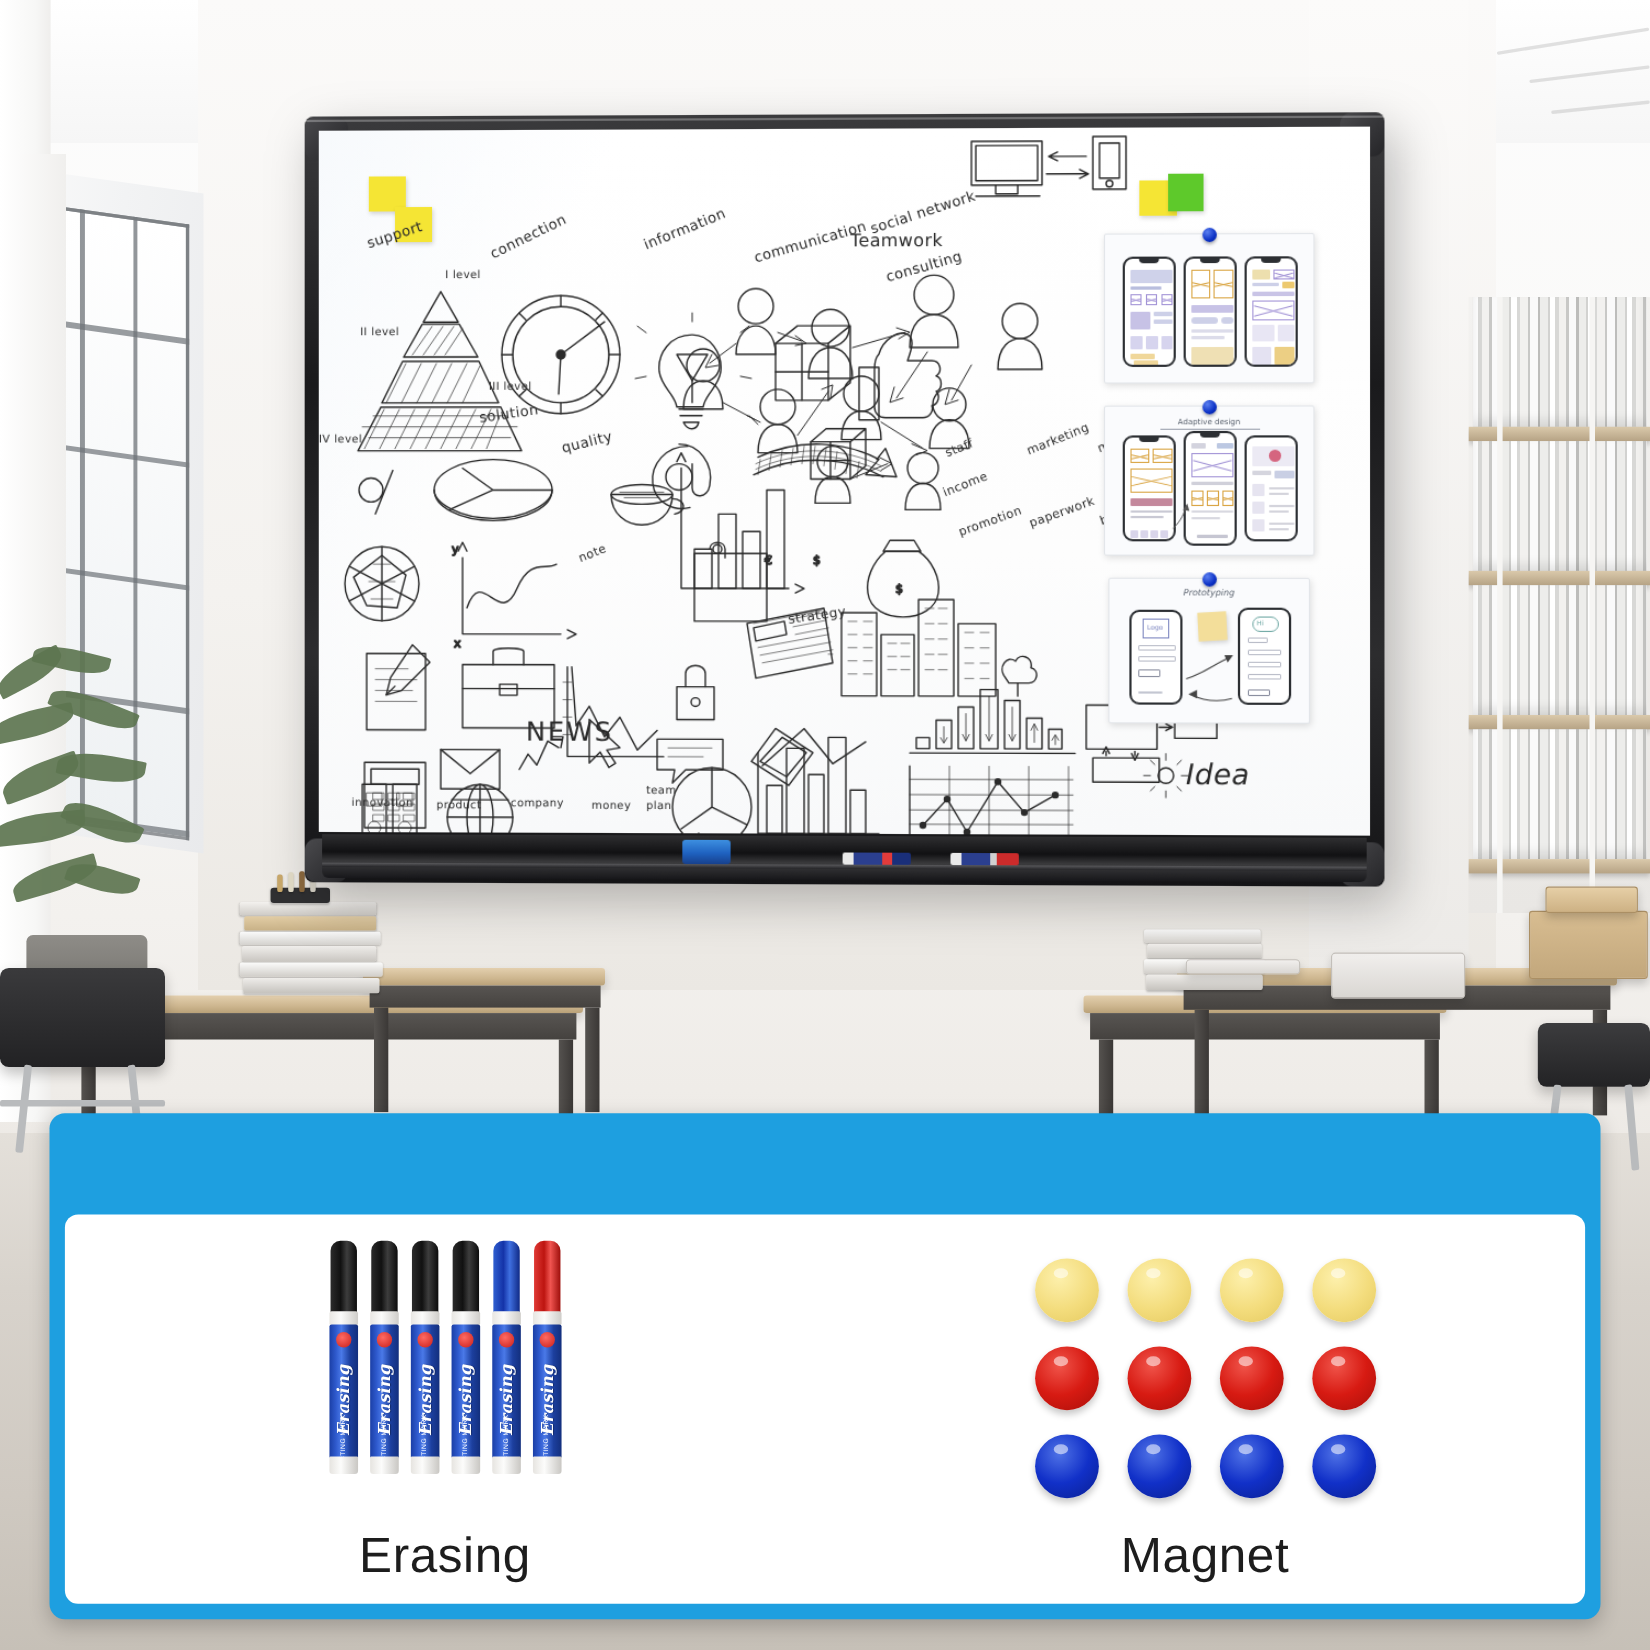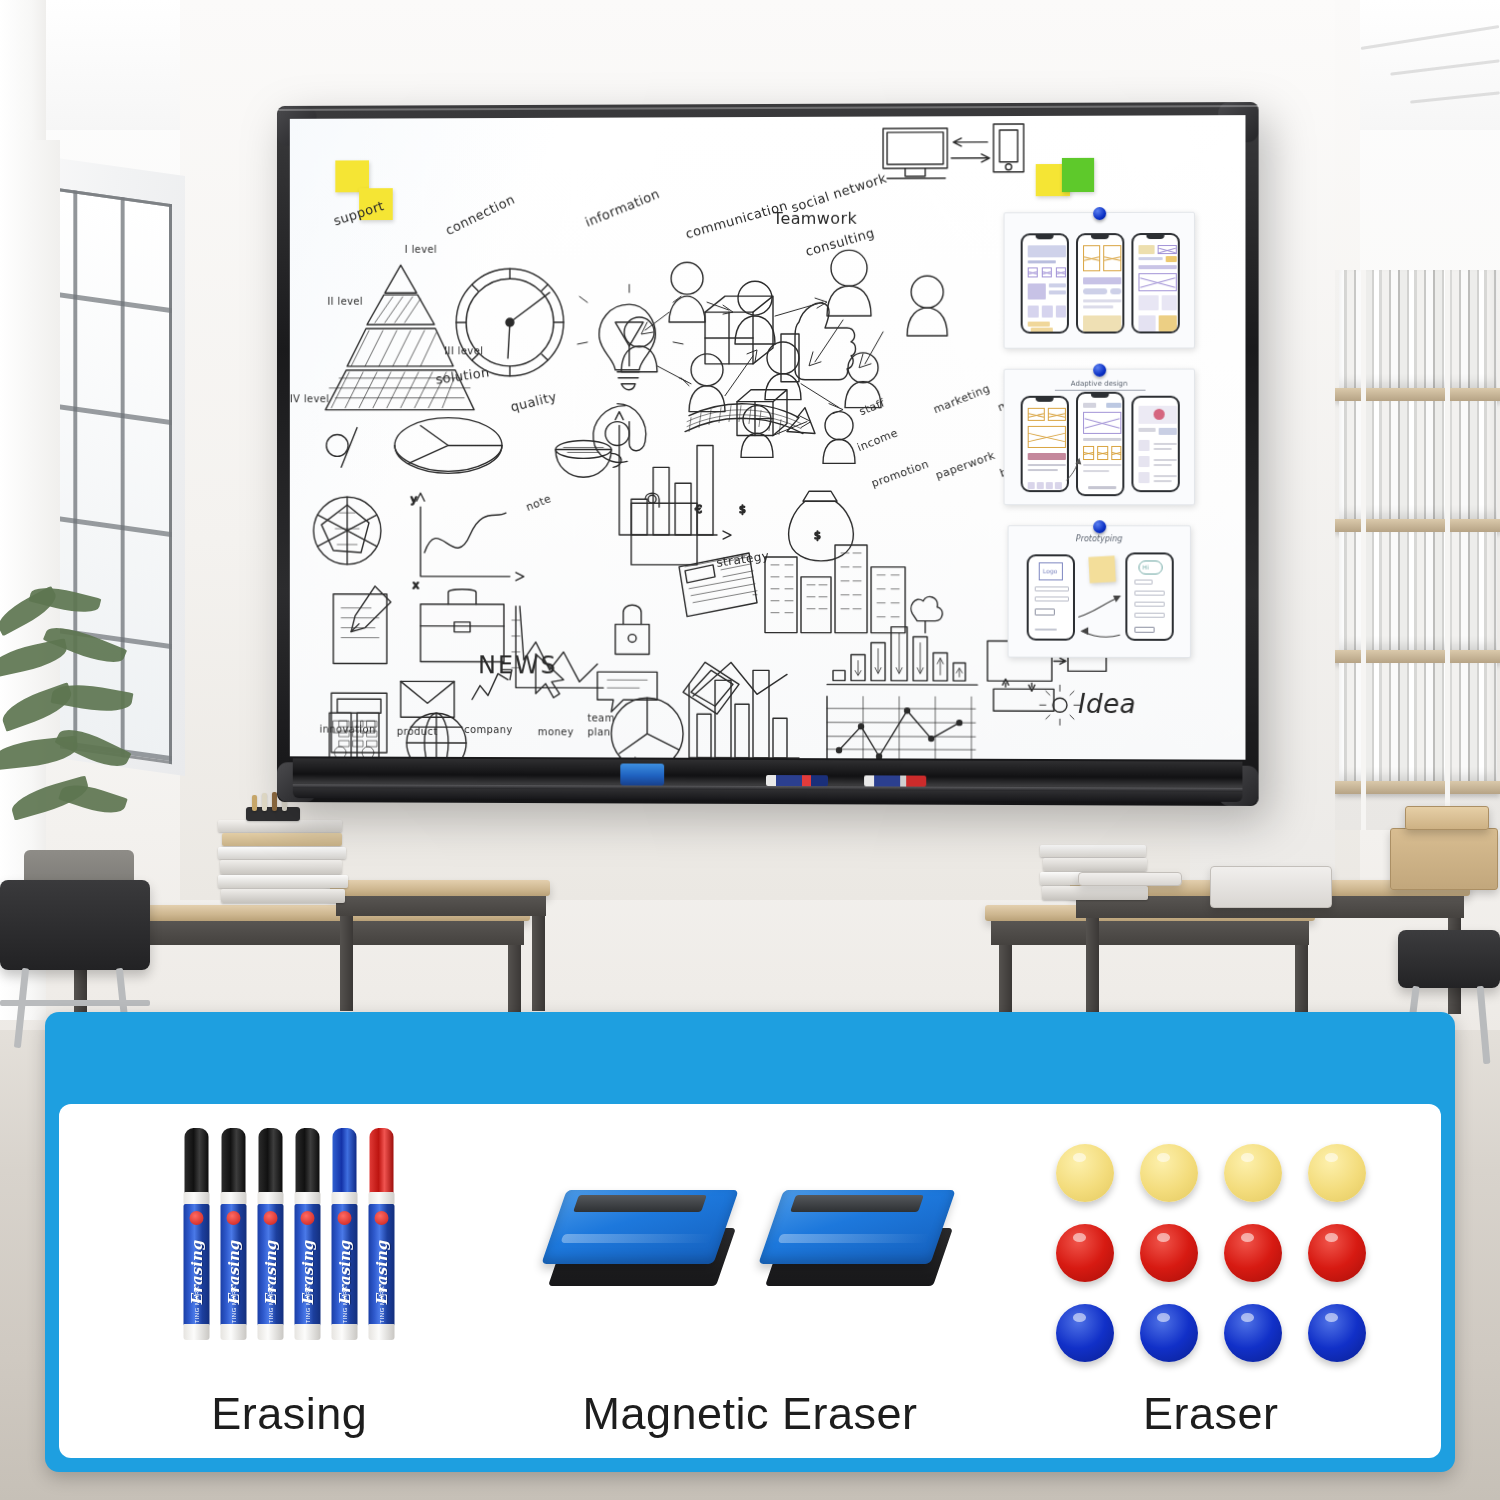--- a/index.html
+++ b/index.html
@@ -995,53 +995,36 @@
                 <div class="mk-logo"></div>
                 <div class="mk-word">Erasing</div>
                 <div class="mk-word2">LASTING MARK</div>
               </div>
               <div class="mk-foot"></div>
             </div>
           </div>
           <div class="kit-label">Erasing</div>
         </div>
 
-        <div class="kit-col">
-          <div class="erasers">
-            <div class="eraser">
-              <div class="er-felt"></div>
-              <div class="er-body"></div>
-              <div class="er-strip"></div>
-              <div class="er-shine"></div>
-            </div>
-            <div class="eraser">
-              <div class="er-felt"></div>
-              <div class="er-body"></div>
-              <div class="er-strip"></div>
-              <div class="er-shine"></div>
-            </div>
-          </div>
-          <div class="kit-label">Magnetic Eraser</div>
-        </div>
 
         <div class="kit-col">
           <div class="magnets">
             <div class="magnet m-yellow"></div>
             <div class="magnet m-yellow"></div>
             <div class="magnet m-yellow"></div>
             <div class="magnet m-yellow"></div>
             <div class="magnet m-red"></div>
             <div class="magnet m-red"></div>
             <div class="magnet m-red"></div>
             <div class="magnet m-red"></div>
             <div class="magnet m-blue"></div>
             <div class="magnet m-blue"></div>
             <div class="magnet m-blue"></div>
             <div class="magnet m-blue"></div>
           </div>
-          <div class="kit-label">Eraser</div>
+          <div class="kit-label">Magnet</div>
         </div>
 
       </div>
     </div>
   </div>
 
 </div>
 
 </body></html>

